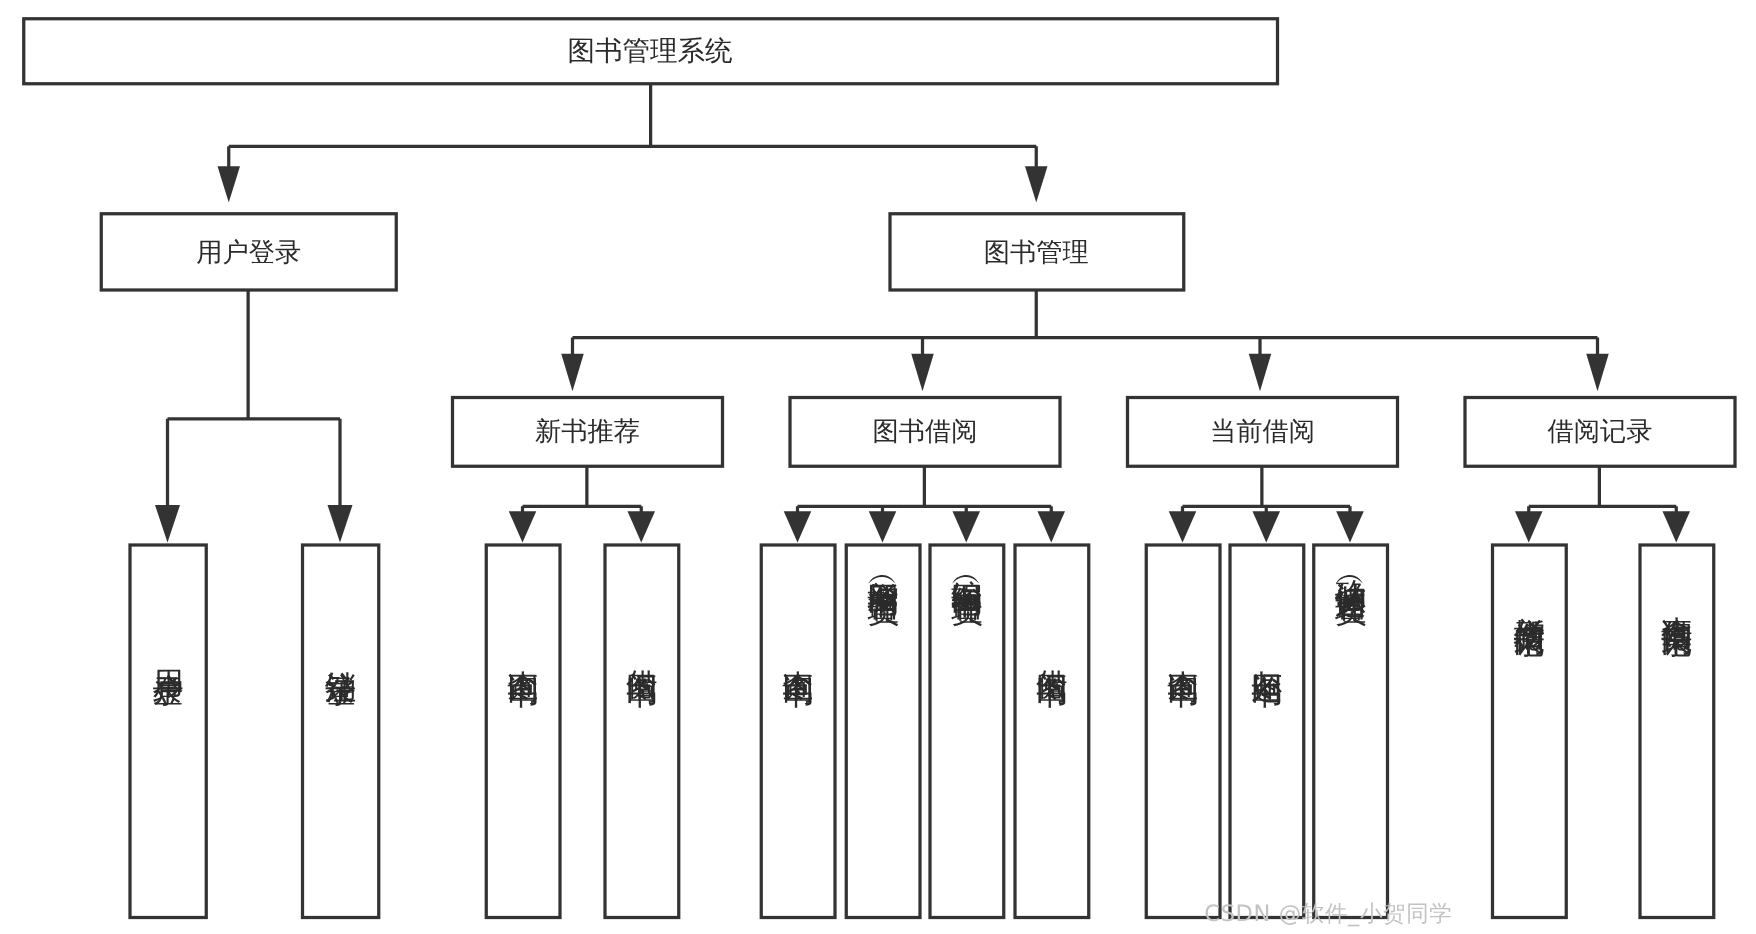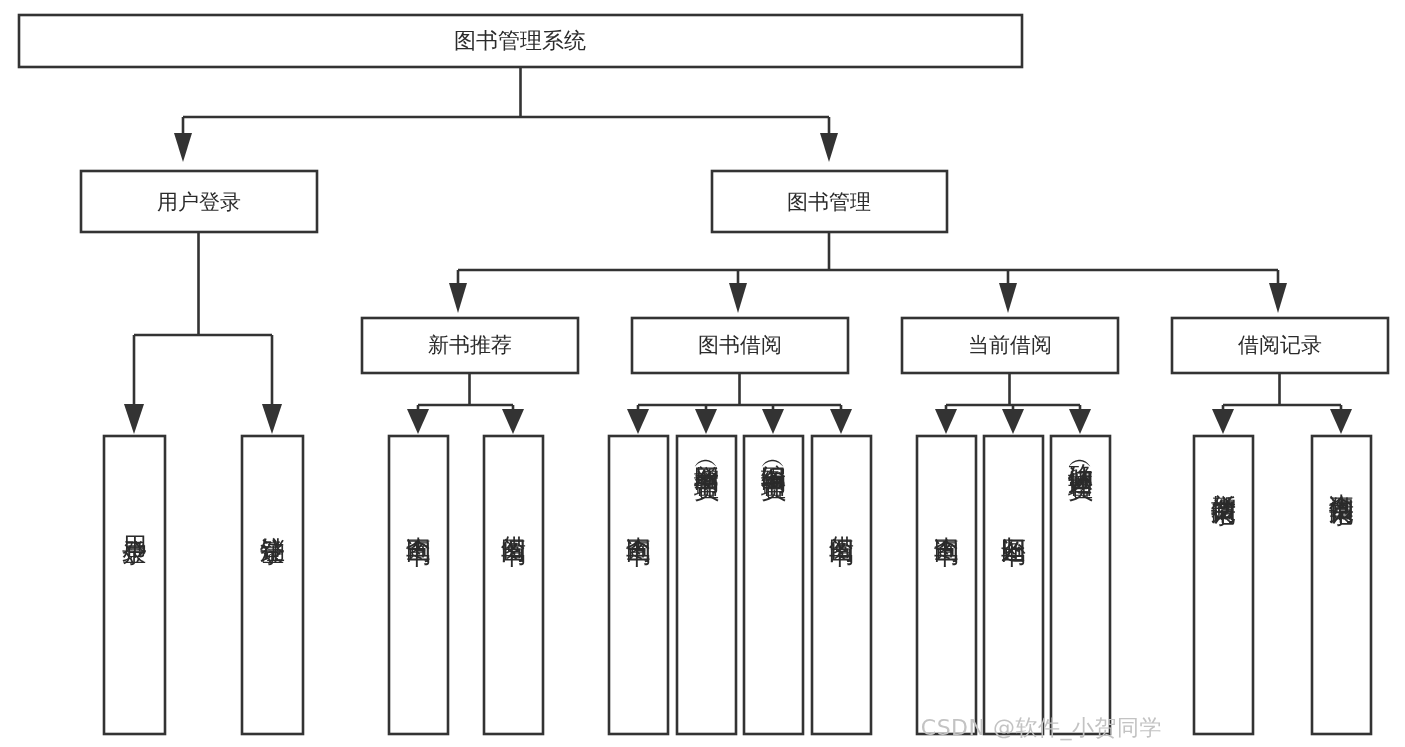--- a/index.html
+++ b/index.html
@@ -64,21 +64,21 @@
     letter-spacing: 2px;
     color: #2b2b2b;
     white-space: nowrap;
     text-align: left;
   }
   .watermark {
     position: absolute;
     right: 14px;
     bottom: 4px;
     font-family: "DejaVu Sans", "Liberation Sans", sans-serif;
-    font-size: 22px;
+    font-size: 18px;
     color: #c3c3c3;
     white-space: nowrap;
     letter-spacing: 0.5px;
   }
 </style>
 </head>
 <body>
 
 <div id="diagram-root">
 

